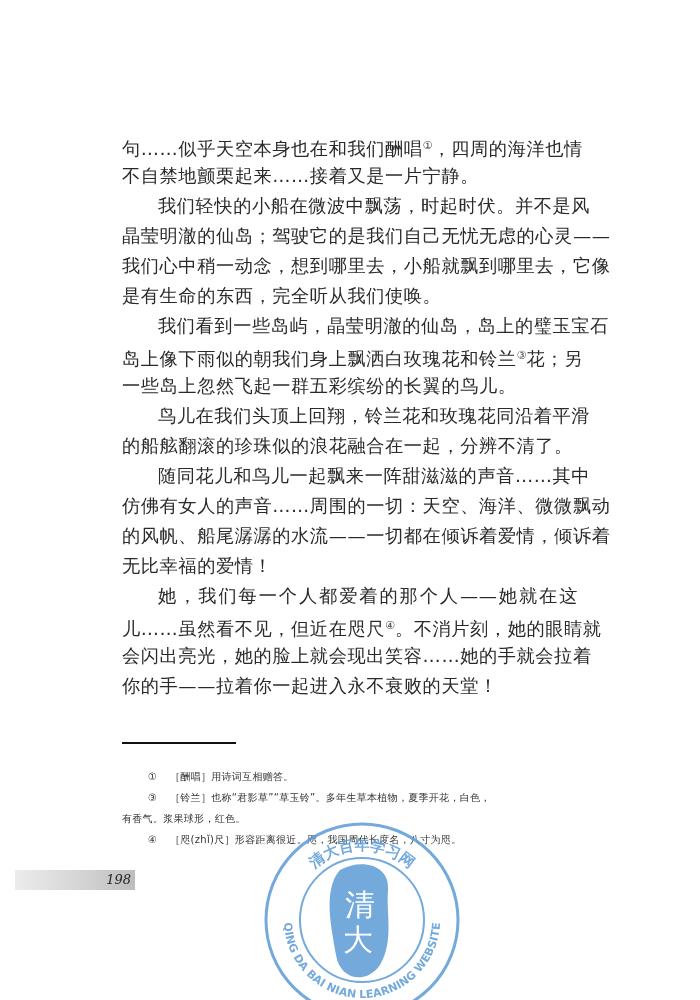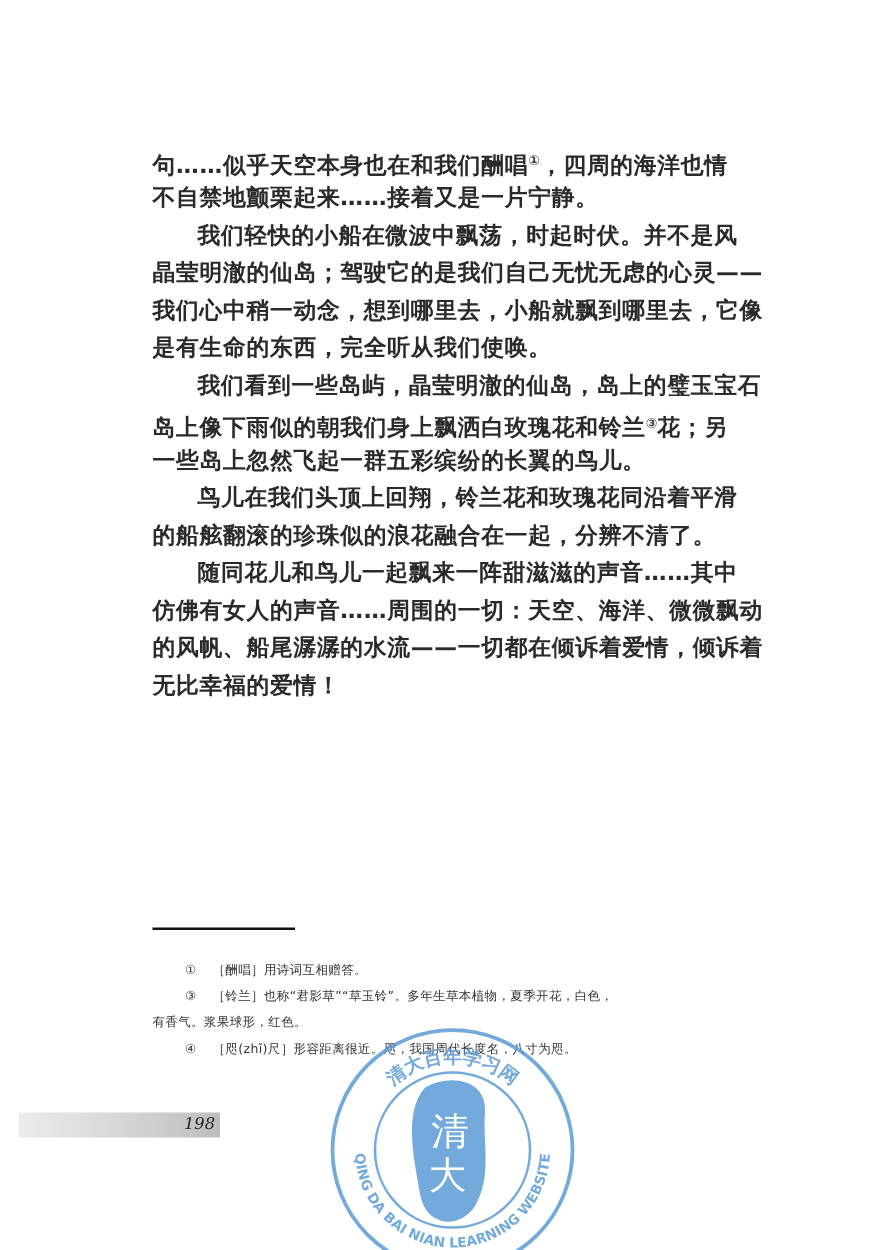--- a/index.html
+++ b/index.html
@@ -1,41 +1,41 @@
 <!DOCTYPE html>
 <html><head>
 <meta charset="utf-8">
 <style>
   html, body { margin:0; padding:0; }
   body {
     width:700px; height:1000px; background:#ffffff; position:relative; overflow:hidden;
     font-family:"DejaVu Sans", sans-serif; color:#2a2a2a;
   }
   .body-text {
-    position:absolute; left:122px; top:114px; width:456px;font-weight:bold;
+    position:absolute; left:122px; top:131px; width:456px;
   }
   .line {
     font-size:18.2px; line-height:30px; height:30px; white-space:nowrap;
     letter-spacing:0.6px;
   }
   .indent { padding-left:36px; }
   .justify { text-align:justify; text-align-last:justify; }
   sup.fn { font-size:11px; vertical-align:6px; letter-spacing:0; color:#444; }
   .rule {
     position:absolute; left:122px; top:742px; width:114px; height:2px; background:#111;
   }
   .notes { position:absolute; left:122px; top:766px; width:456px; }
   .note {
     font-size:10px; line-height:21px; height:21px; white-space:nowrap; color:#333;
     letter-spacing:0.3px;
   }
   .note.indent { padding-left:26px; }
   .note .num { display:inline-block; width:22px; }
   .pagebar {
-    position:absolute; left:15px; top:890px; width:161px; height:20px;
+    position:absolute; left:15px; top:870px; width:120px; height:20px;
     background:linear-gradient(to right, #ececec 0%, #d2d2d2 60%, #bdbdbd 100%);
   }
   .pagenum {
     position:absolute; right:4px; top:2px; font-family:"DejaVu Serif", serif;
     font-style:italic; font-size:13px; color:#222;
   }
   .stamp {
     position:absolute; left:262px; top:820px; width:200px; height:200px; opacity:0.85;
   }
 </style>
@@ -61,20 +61,26 @@
     <div>
       <div class="line indent justify"><span>鸟儿在我们头顶上回翔，铃兰花和玫瑰花同沿着平滑</span></div>
       <div class="line"><span>的船舷翻滚的珍珠似的浪花融合在一起，分辨不清了。</span></div>
     </div>
     <div>
       <div class="line indent justify"><span>随同花儿和鸟儿一起飘来一阵甜滋滋的声音……其中</span></div>
       <div class="line justify"><span>仿佛有女人的声音……周围的一切：天空、海洋、微微飘动</span></div>
       <div class="line justify"><span>的风帆、船尾潺潺的水流——一切都在倾诉着爱情，倾诉着</span></div>
       <div class="line"><span>无比幸福的爱情！</span></div>
     </div>
+    <div>
+      <div class="line indent justify"><span>她，我们每一个人都爱着的那个人——她就在这</span></div>
+      <div class="line justify"><span>儿……虽然看不见，但近在咫尺</span><sup class="fn">④</sup><span>。不消片刻，她的眼睛就</span></div>
+      <div class="line justify"><span>会闪出亮光，她的脸上就会现出笑容……她的手就会拉着</span></div>
+      <div class="line"><span>你的手——拉着你一起进入永不衰败的天堂！</span></div>
+    </div>
   </div>
 <div class="rule"></div>
 <div class="notes" id="notes">
     <div class="note indent"><span class="num">①</span><span>［酬唱］用诗词互相赠答。</span></div>
     <div class="note indent"><span class="num">③</span><span>［铃兰］也称“君影草”“草玉铃”。多年生草本植物，夏季开花，白色，</span></div>
     <div class="note"><span>有香气。浆果球形，红色。</span></div>
     <div class="note indent"><span class="num">④</span><span>［咫(zhǐ)尺］形容距离很近。咫，我国周代长度名，八寸为咫。</span></div>
   </div>
 
 <div class="pagebar">

